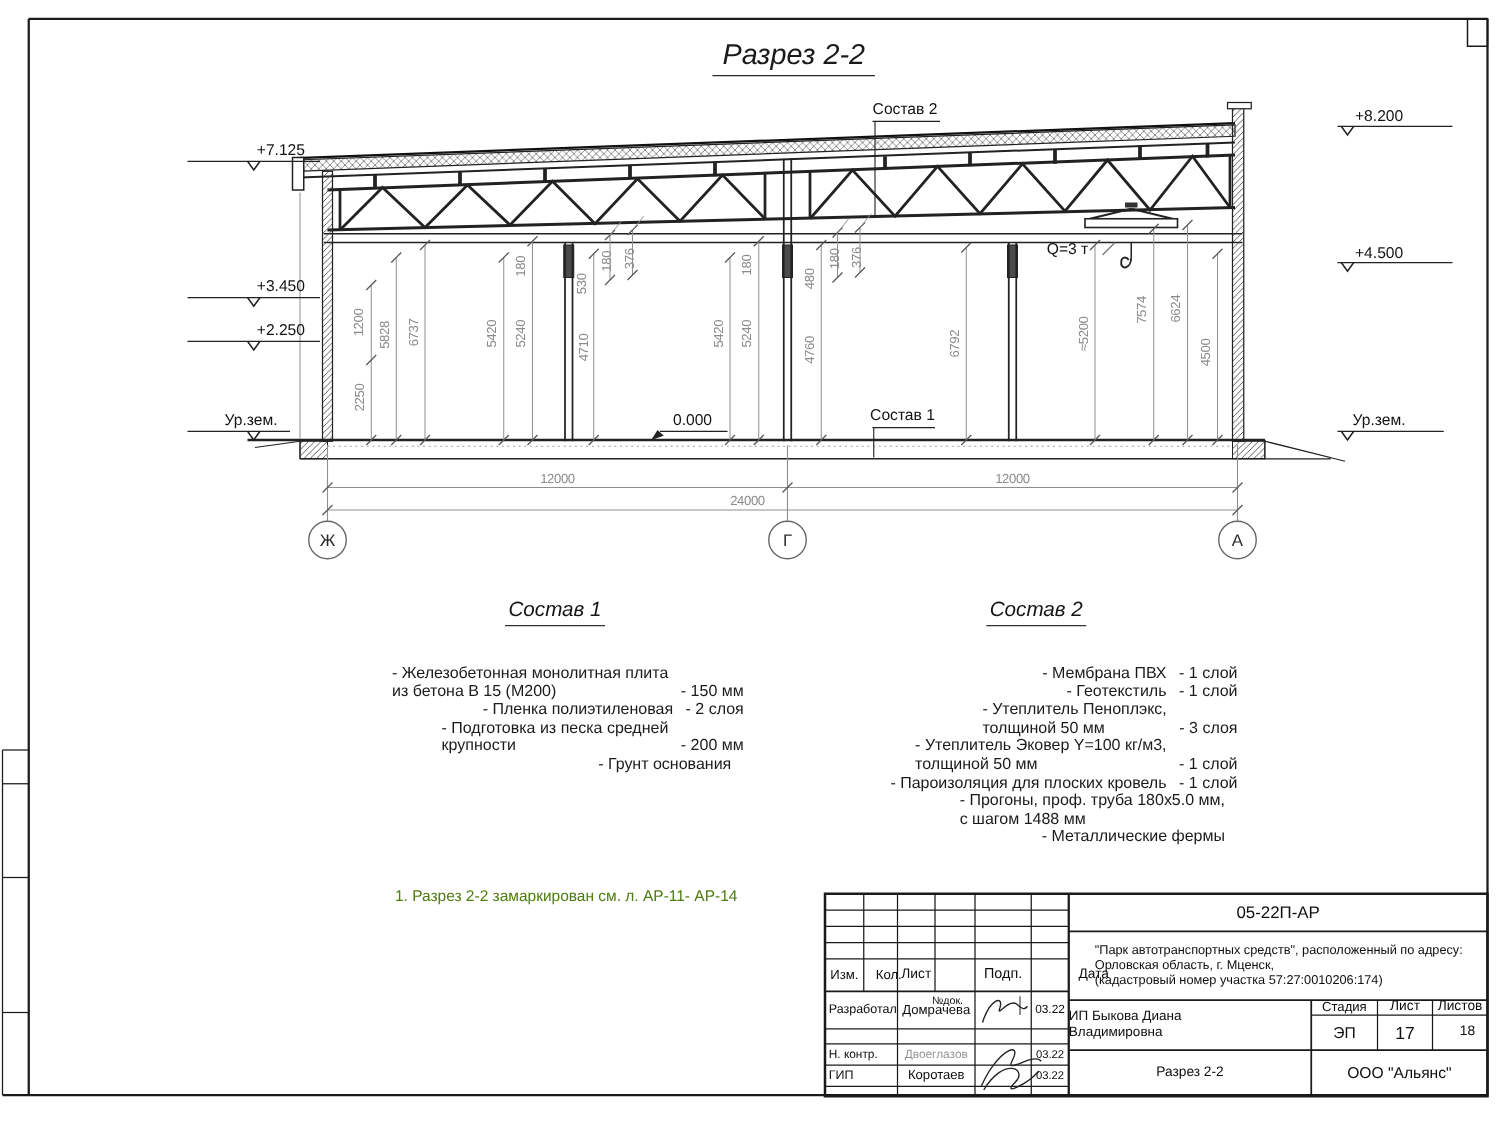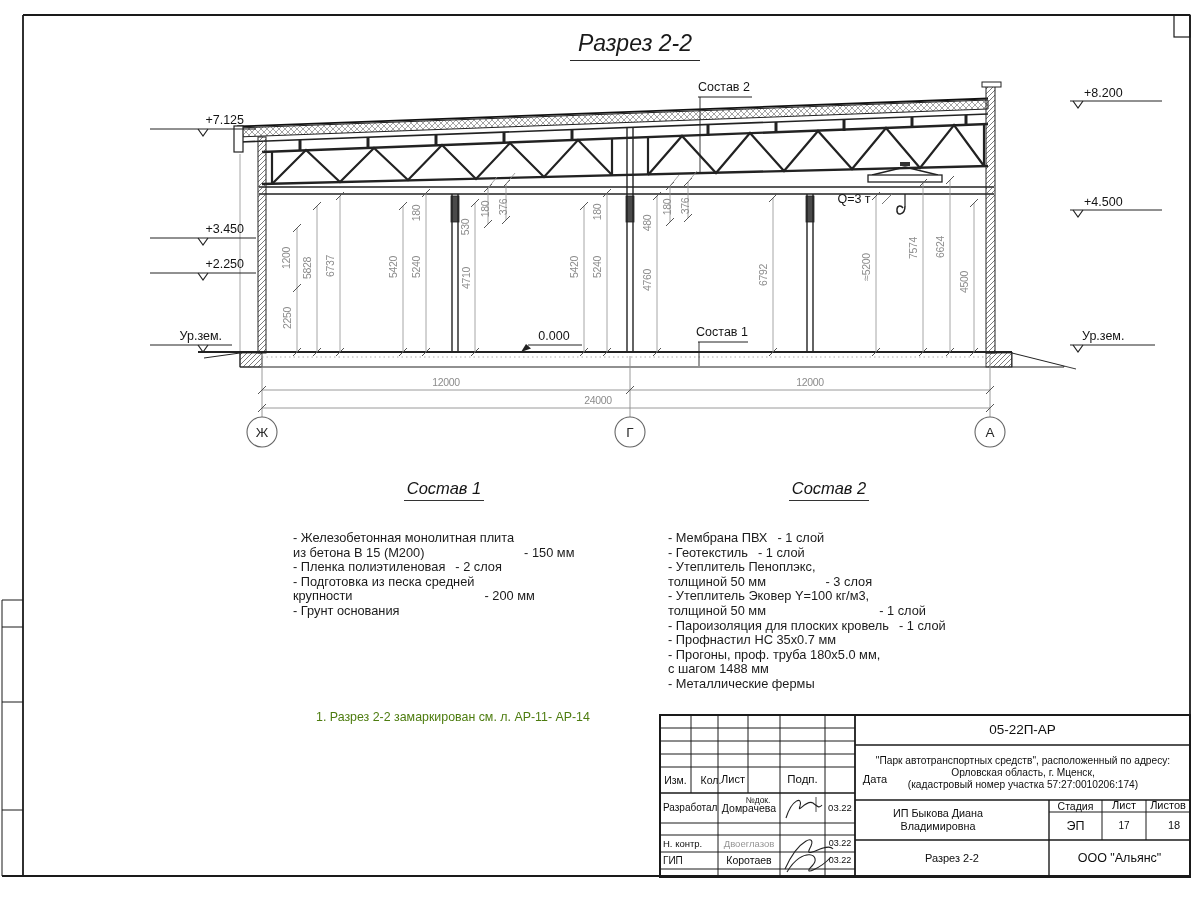--- a/index.html
+++ b/index.html
@@ -9,26 +9,26 @@
   svg text{font-family:"Liberation Sans",sans-serif}
   .dim{font-size:10.5px;fill:#8c8c8c;letter-spacing:-0.3px}
   .dlabel{font-size:12.5px;fill:#141414}
   .axl{font-size:13.5px;fill:#2a2a2a}
   .sheet-title{position:absolute;left:540px;top:30px;width:190px;text-align:center;
                font-size:23px;font-style:italic;color:#1a1a1a}
   .sheet-title span{display:inline-block;border-bottom:1.5px solid #2a2a2a;padding:0 8px 3px}
   .sostav{position:absolute}
   .sostav-title{text-align:center;font-size:16.5px;font-style:italic;margin-bottom:30px;color:#151515}
   .sostav-title span{display:inline-block;border-bottom:1px solid #333;padding:0 3px 2px}
-  .item{display:flex;justify-content:flex-start;align-items:flex-end;
+  .item{display:flex;justify-content:flex-end;align-items:flex-end;
         font-size:12.8px;line-height:14.6px;color:#1b1b1b}
   .item .t{white-space:pre-line}
   .item .v{white-space:nowrap;margin-left:10px}
   .note{position:absolute;left:316px;top:710px;font-size:12.4px;color:#4d7c0f}
-  .tb{position:absolute;display:flex;align-items:center;justify-content:center;text-align:center;
+  .tb{position:absolute;display:flex;align-items:center;justify-content:center;text-align:left;
       color:#0e0e0e;line-height:1.2;box-sizing:border-box}
   .tb.left{justify-content:flex-start;text-align:right;padding-left:3px}
   .tb.pre{white-space:pre-line}
   .tb.gray{color:#949494}
 </style>
 </head>
 <body>
 
 <div class="sheet">
 
@@ -338,24 +338,20 @@
   <div class="item">
         <span class="t">- Утеплитель Эковер Y=100 кг/м3,
   толщиной 50 мм</span>
         <span class="v">- 1 слой</span>
       </div>
   <div class="item">
         <span class="t">- Пароизоляция для плоских кровель</span>
         <span class="v">- 1 слой</span>
       </div>
   <div class="item">
-        <span class="t">- Профнастил НС 35х0.7 мм</span>
-        <span class="v"></span>
-      </div>
-  <div class="item">
         <span class="t">- Прогоны, проф. труба 180х5.0 мм,
   с шагом 1488 мм</span>
         <span class="v"></span>
       </div>
   <div class="item">
         <span class="t">- Металлические фермы</span>
         <span class="v"></span>
       </div>
 </div>
 
@@ -383,18 +379,18 @@
 
 <div class="tb left" style="left:660px;top:852px;width:58px;height:17px;font-size:10px">ГИП</div>
 <div class="tb" style="left:718px;top:852px;width:62px;height:17px;font-size:10.5px">Коротаев</div>
 <div class="tb" style="left:825px;top:852px;width:30px;height:17px;font-size:9px">03.22</div>
 
 <div class="tb" style="left:855px;top:800px;width:166px;height:40px;font-size:10.8px">ИП Быкова Диана Владимировна</div>
 <div class="tb" style="left:1049px;top:800px;width:53px;height:12px;font-size:10.5px">Стадия</div>
 <div class="tb" style="left:1102px;top:800px;width:44px;height:12px;font-size:11px">Лист</div>
 <div class="tb" style="left:1146px;top:800px;width:44px;height:12px;font-size:11px">Листов</div>
 <div class="tb" style="left:1049px;top:812px;width:53px;height:28px;font-size:12.5px">ЭП</div>
-<div class="tb" style="left:1102px;top:812px;width:44px;height:28px;font-size:10px">17</div>
+<div class="tb" style="left:1102px;top:812px;width:44px;height:28px;font-size:14px">17</div>
 <div class="tb" style="left:1146px;top:812px;width:56px;height:28px;font-size:11px">18</div>
 <div class="tb" style="left:855px;top:840px;width:194px;height:37px;font-size:11px">Разрез 2-2</div>
 <div class="tb" style="left:1049px;top:840px;width:141px;height:37px;font-size:12.5px">ООО "Альянс"</div>
 
 </div>
 
 </body></html>

